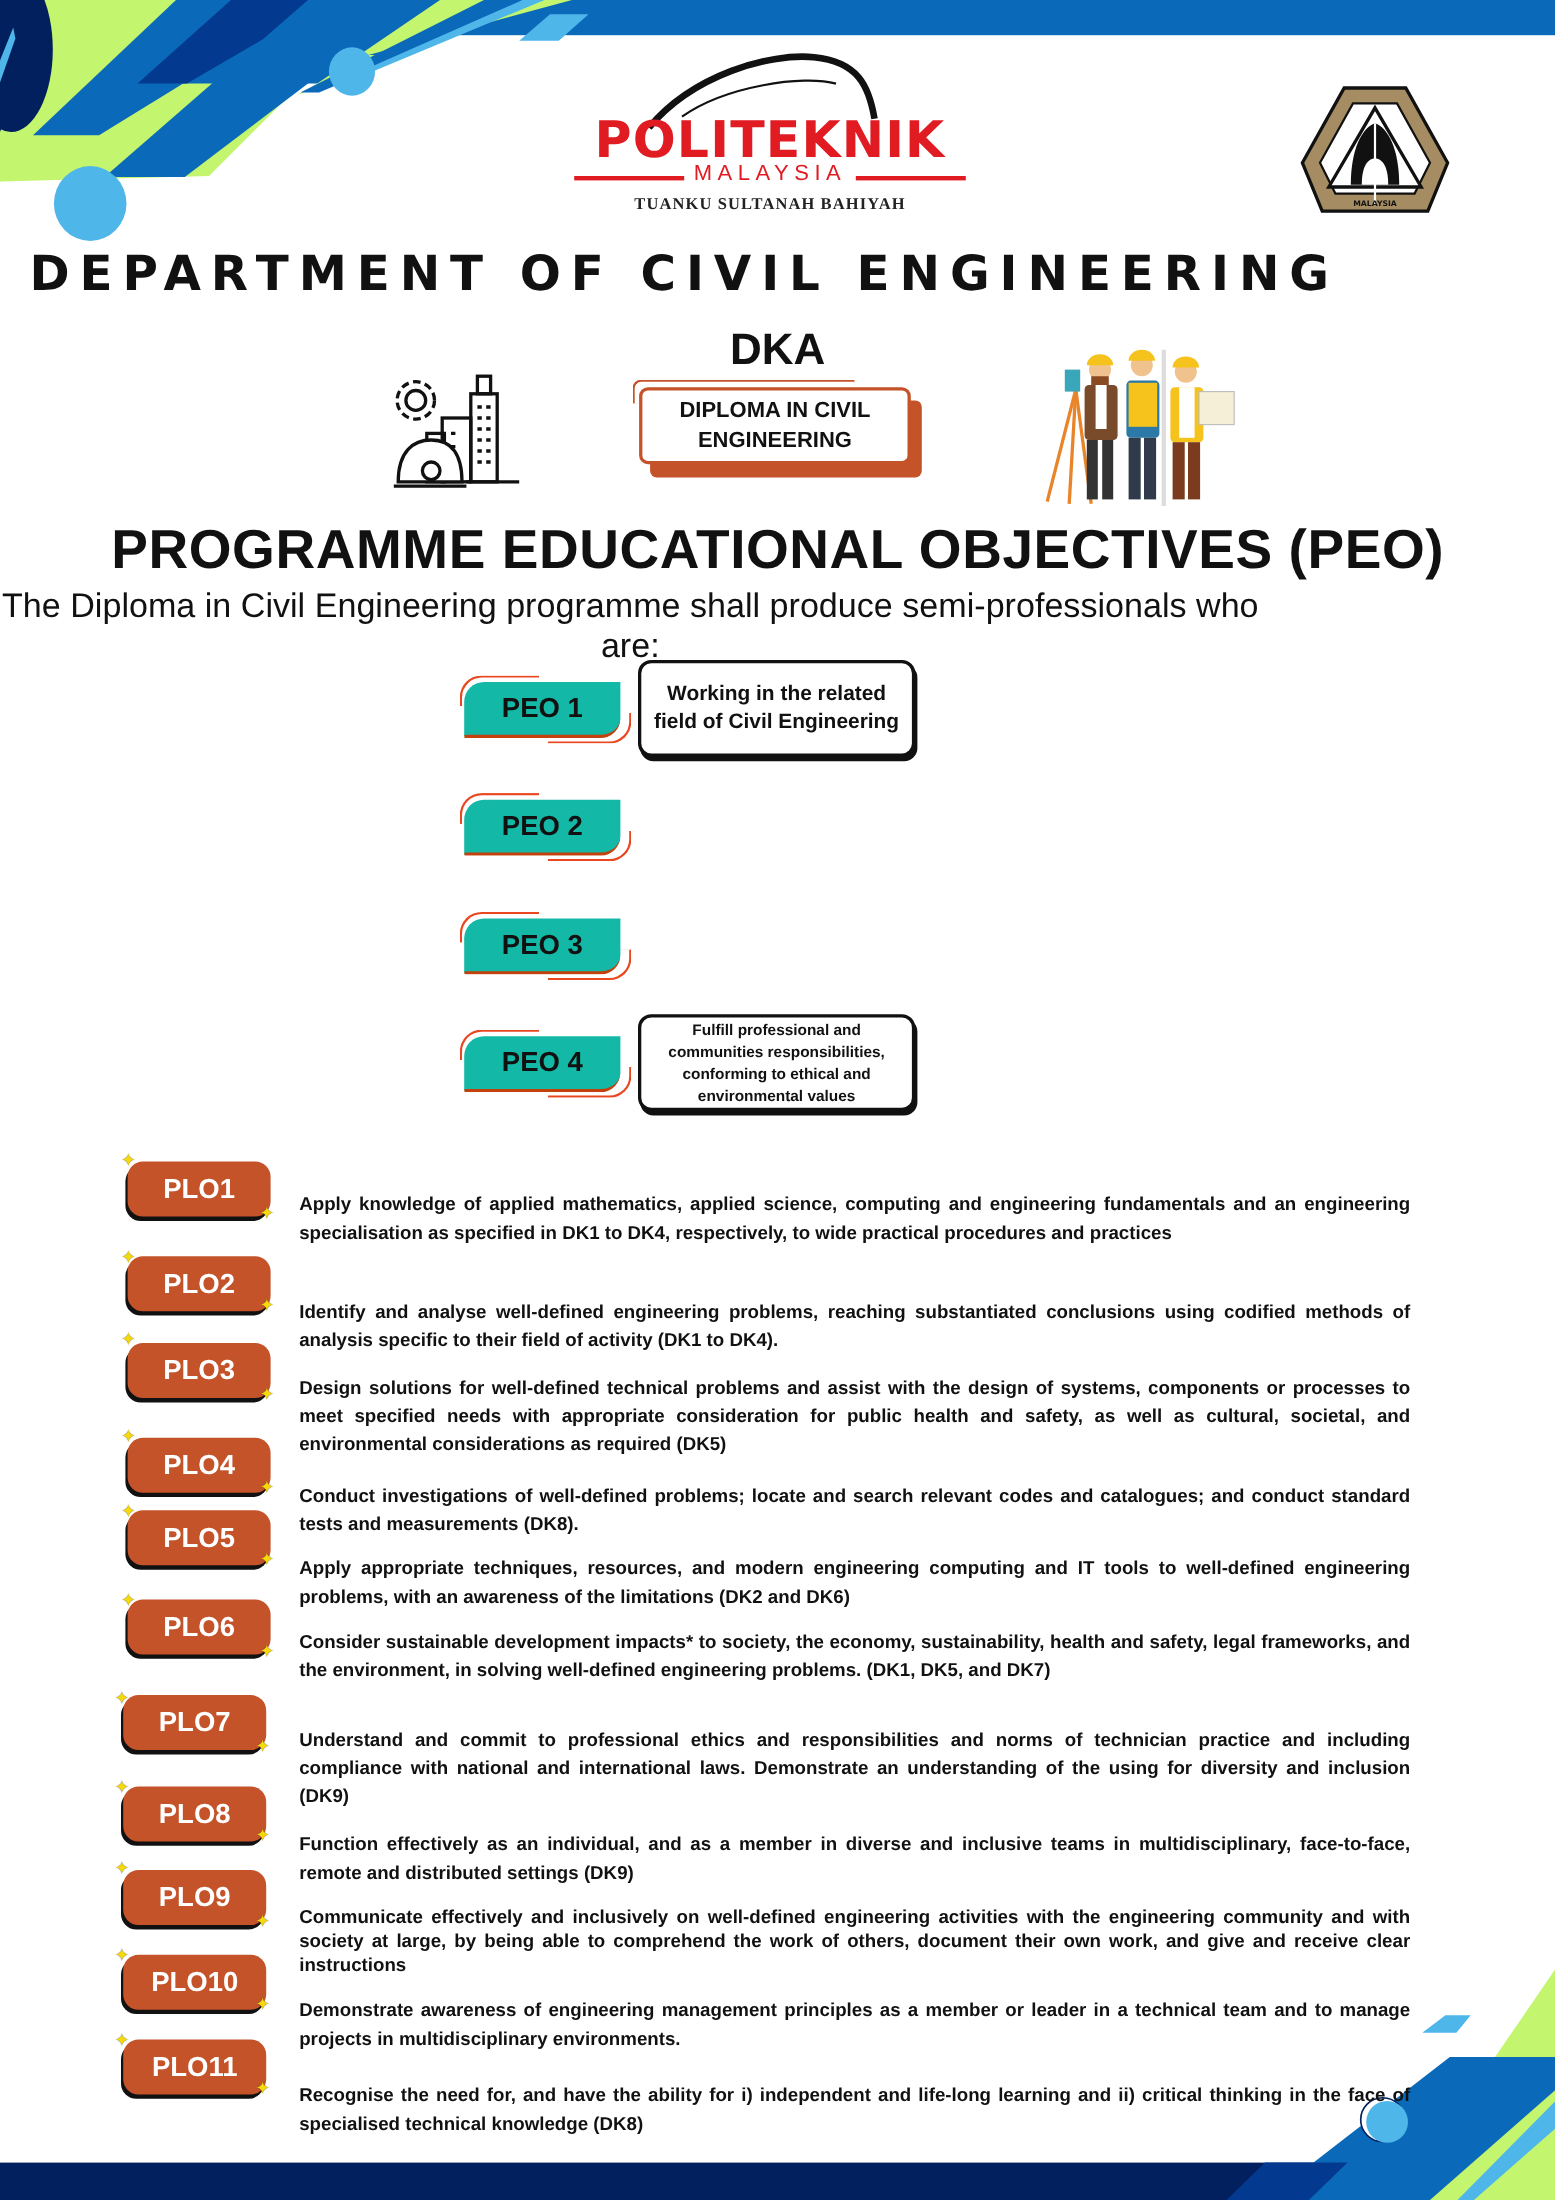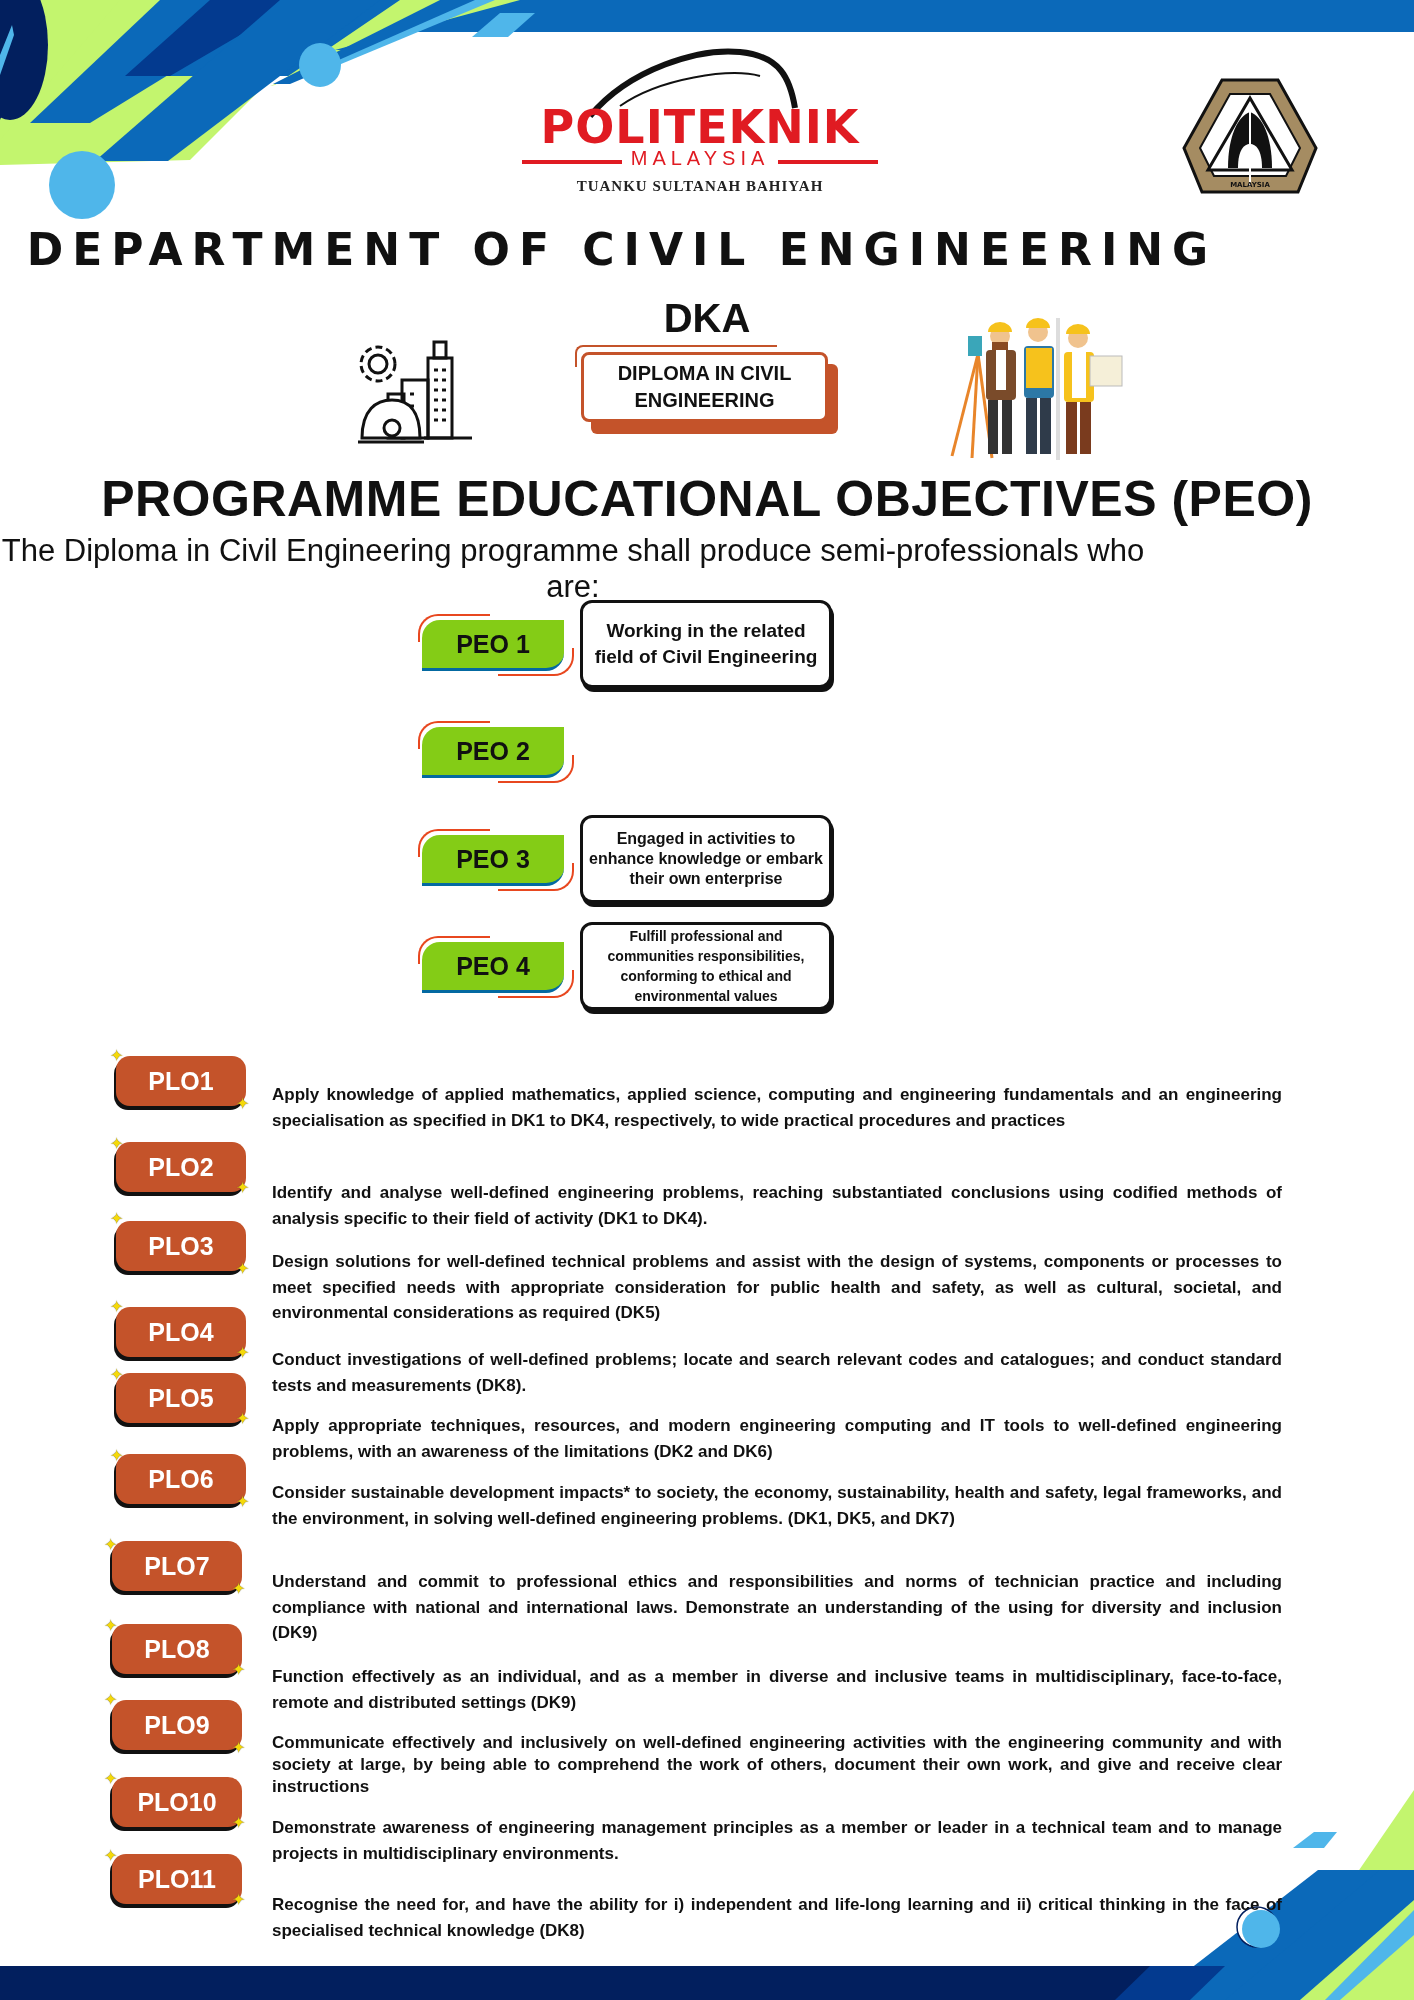--- a/index.html
+++ b/index.html
@@ -14,21 +14,21 @@
   .dept-title{position:absolute;left:0;top:224px;width:1244px;text-align:center;font-family:"DejaVu Sans",sans-serif;font-weight:bold;font-size:44px;letter-spacing:9px;color:#111;}
   .dka{position:absolute;left:600px;top:296px;width:214px;text-align:center;font-weight:bold;font-size:40px;color:#111;}
   .dip-shadow{position:absolute;left:591px;top:364px;width:247px;height:70px;background:#c4532a;border-radius:6px;}
   .dip-box{position:absolute;left:581px;top:352px;width:247px;height:70px;background:#fff;border:3px solid #c4532a;border-radius:8px;box-sizing:border-box;display:flex;align-items:center;justify-content:center;text-align:center;font-weight:bold;font-size:20px;line-height:27px;color:#111;}
   .dip-accent{position:absolute;left:575px;top:345px;width:200px;height:20px;border-top:2px solid #c4532a;border-left:2px solid #c4532a;border-radius:8px 0 0 0;}
   .icon-civil{position:absolute;left:356px;top:338px;width:120px;height:110px;}
   .icon-workers{position:absolute;left:948px;top:314px;width:176px;height:146px;}
   .peo-title{position:absolute;left:0;top:470px;width:1414px;text-align:center;font-weight:bold;font-size:50px;color:#111;letter-spacing:0.5px;}
   .peo-sub{position:absolute;left:0;top:533px;width:1146px;text-align:center;font-size:31px;color:#111;}
   .peo-row{position:absolute;left:418px;width:420px;height:92px;}
-  .peo-pill{position:absolute;left:4px;top:20px;width:142px;height:48px;background:#84cc16;border-radius:18px 0 18px 0;border-bottom:3px solid #0369a1;display:flex;align-items:center;justify-content:center;font-weight:bold;font-size:25px;color:#111;}
+  .peo-pill{position:absolute;left:4px;top:20px;width:142px;height:48px;background:#14b8a6;border-radius:18px 0 18px 0;border-bottom:3px solid #c2410c;display:flex;align-items:center;justify-content:center;font-weight:bold;font-size:25px;color:#111;}
   .peo-arc-tl{position:absolute;left:0;top:14px;width:70px;height:26px;border-top:2px solid #e8471f;border-left:2px solid #e8471f;border-radius:20px 0 0 0;}
   .peo-arc-br{position:absolute;left:80px;top:48px;width:74px;height:26px;border-bottom:2px solid #e8471f;border-right:2px solid #e8471f;border-radius:0 0 20px 0;}
   .peo-box{position:absolute;left:162px;top:0;width:252px;height:88px;border:3px solid #111;border-radius:12px;box-sizing:border-box;background:#fff;box-shadow:2px 4px 0 #111;display:flex;align-items:center;justify-content:center;text-align:center;font-weight:bold;color:#111;padding:0 6px;}
   .plo-row{position:absolute;left:108px;width:1174px;}
   .plo-badge{position:absolute;left:8px;width:130px;height:50px;background:#c4532a;border-radius:14px;box-shadow:-2px 4px 0 #111;display:flex;align-items:center;justify-content:center;color:#fff;font-weight:bold;font-size:25px;}
   .plo-star{position:absolute;color:#f5d90a;font-size:16px;line-height:16px;text-shadow:0 0 1px #333;}
   .plo-text{position:absolute;left:164px;width:1010px;font-weight:bold;font-size:17px;line-height:25.5px;color:#111;text-align:justify;margin-top:44px;}
 </style>
 </head>
 <body>
@@ -171,23 +171,20 @@
 </div>
 <div class="peo-row" style="top:707px;">
   <div class="peo-arc-tl"></div>
   <div class="peo-arc-br"></div>
   <div class="peo-pill">PEO 2</div>
 </div>
 <div class="peo-row" style="top:815px;">
   <div class="peo-arc-tl"></div>
   <div class="peo-arc-br"></div>
   <div class="peo-pill">PEO 3</div>
-  <div class="peo-box" style="font-size:16px;line-height:20px;">
-      <span>Engaged in activities to enhance knowledge or embark their own enterprise</span>
-    </div>
 </div>
 <div class="peo-row" style="top:922px;">
   <div class="peo-arc-tl"></div>
   <div class="peo-arc-br"></div>
   <div class="peo-pill">PEO 4</div>
   <div class="peo-box" style="font-size:14px;line-height:20px;">
       <span>Fulfill professional and communities responsibilities, conforming to ethical and environmental values</span>
     </div>
 </div>
 

